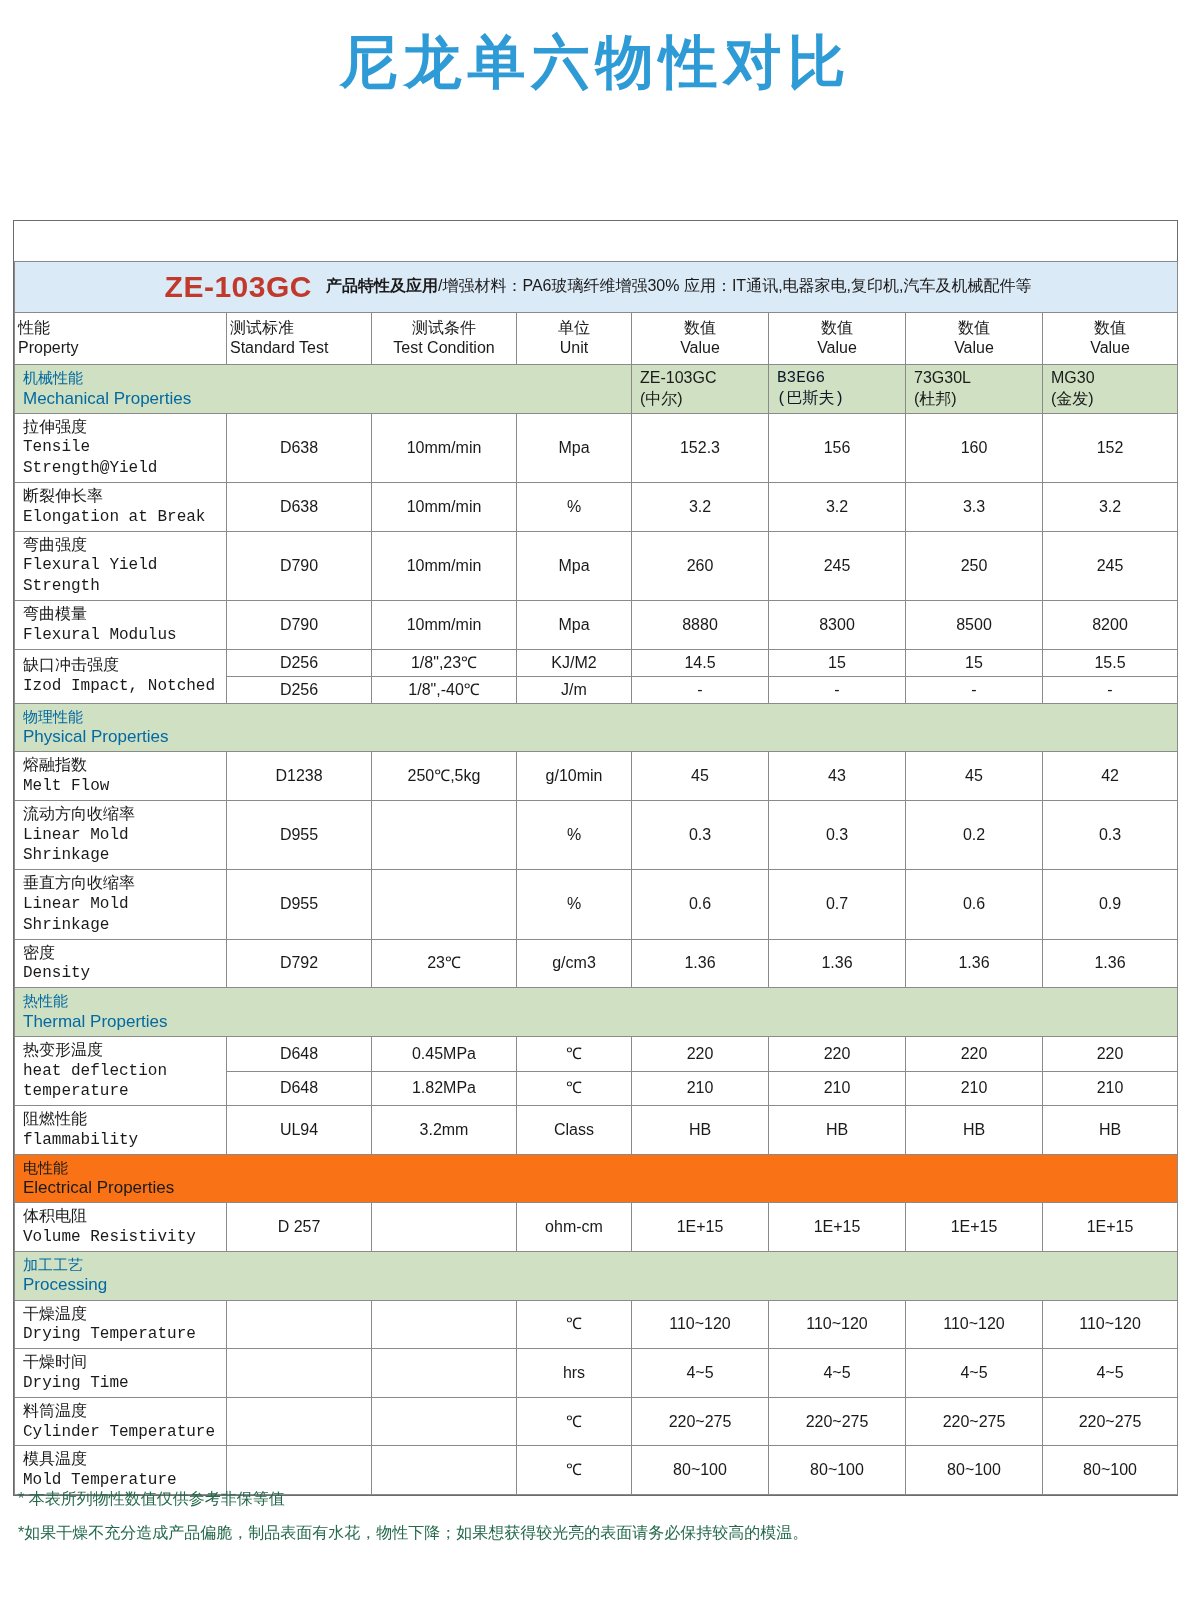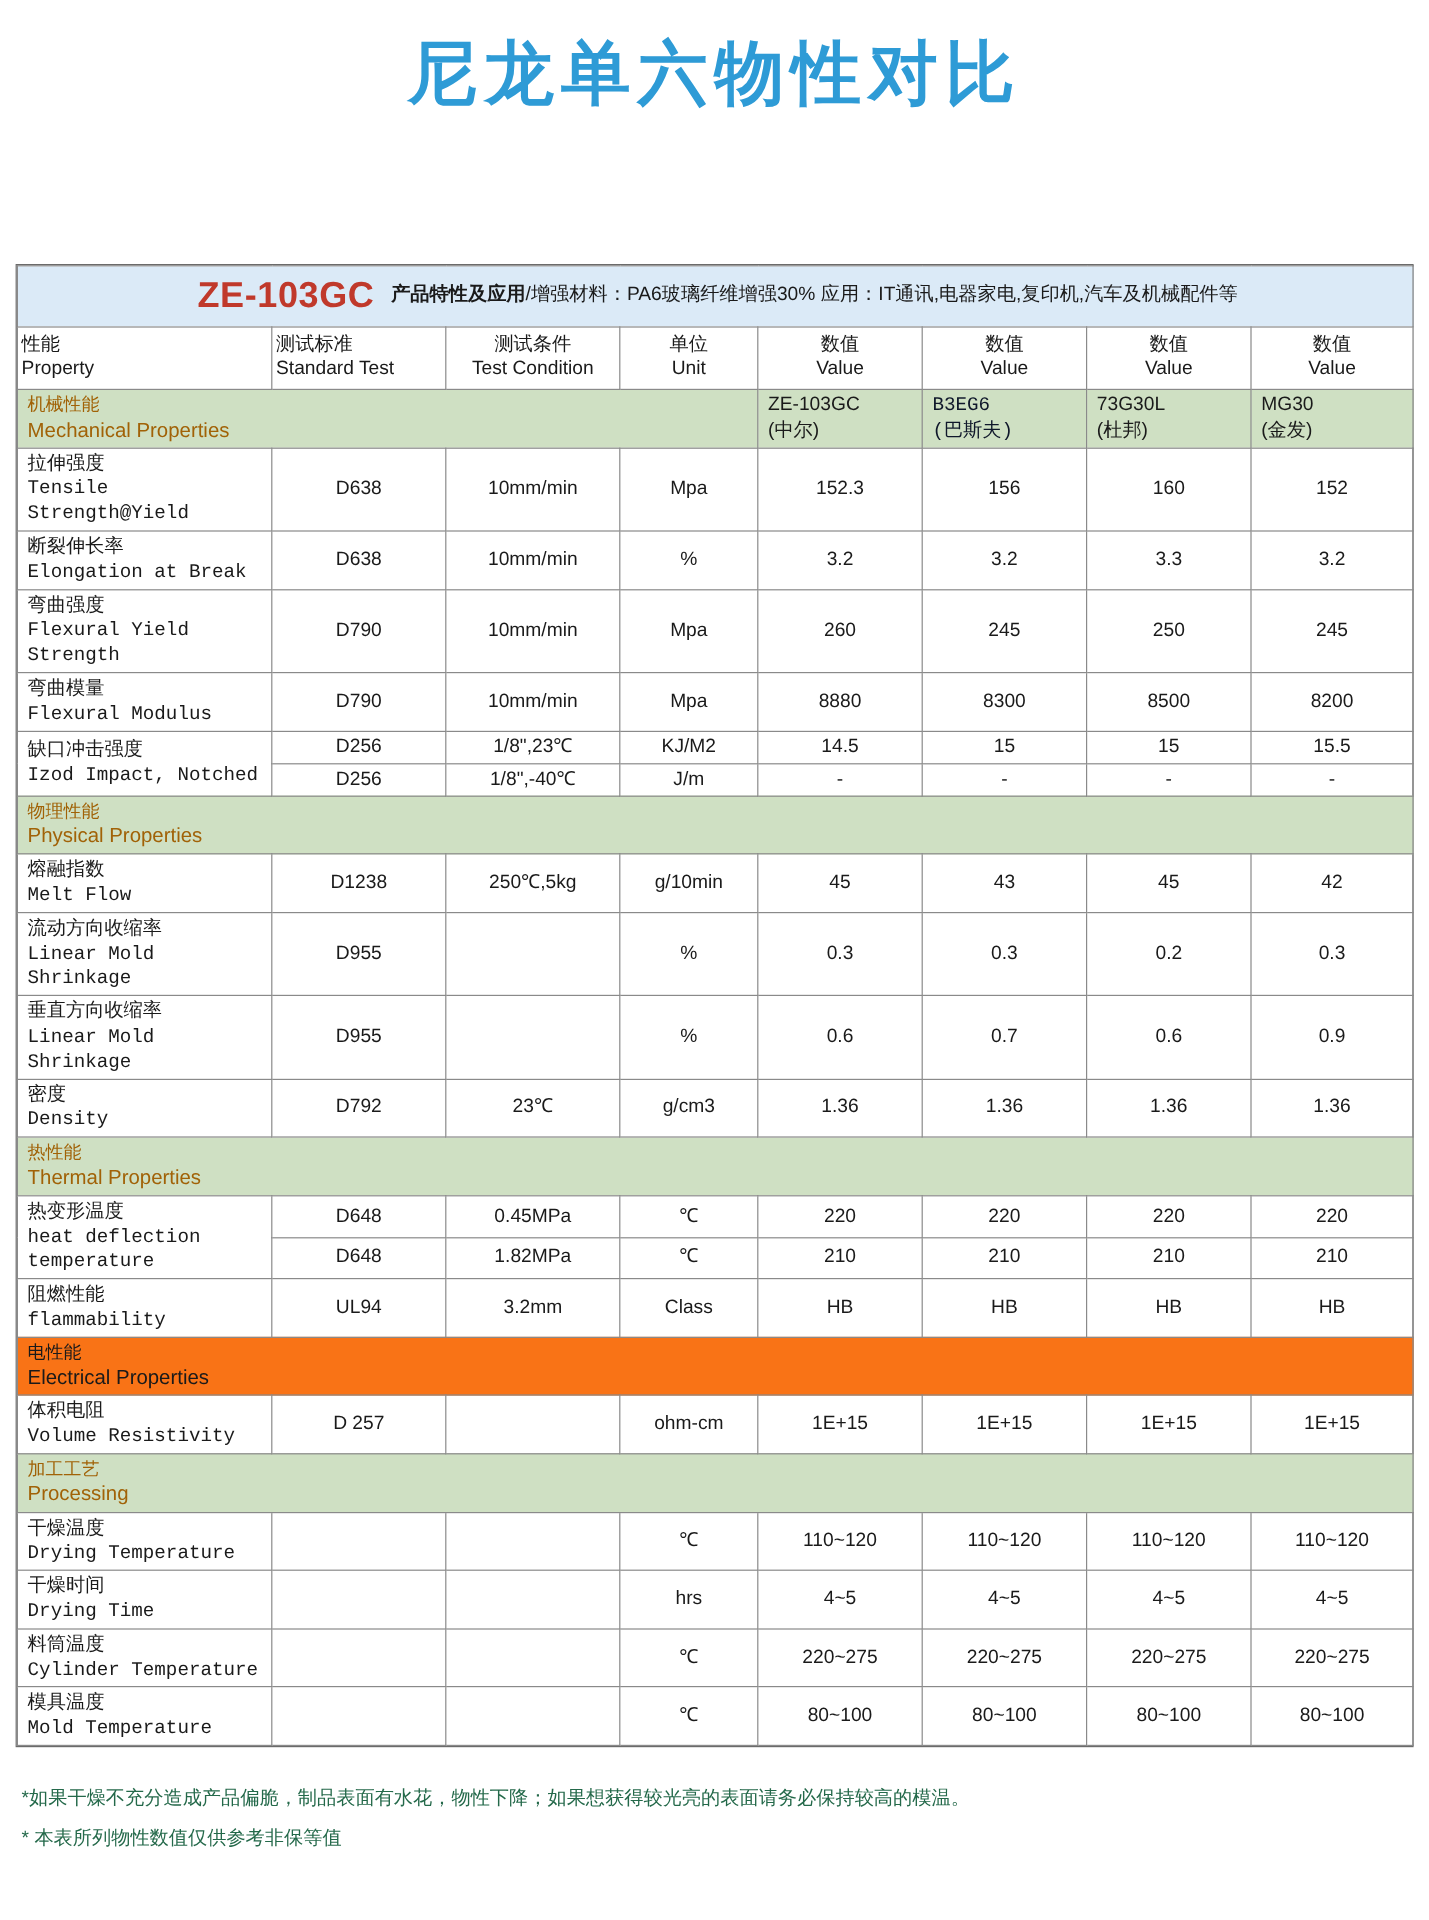--- a/index.html
+++ b/index.html
@@ -34,20 +34,21 @@
     left: 13px;
     top: 220px;
     width: 1165px;
     border: 1px solid #6b6b6b;
     box-sizing: border-box;
   }
   table.spec {
     border-collapse: collapse;
     width: 100%;
     table-layout: fixed;
+    margin-top: 40px;
   }
   table.spec td {
     border: 1px solid #8a8a8a;
     font-size: 16px;
     padding: 3px 4px;
     vertical-align: middle;
     text-align: center;
     line-height: 1.25;
   }
   .banner-cell {
@@ -85,21 +86,21 @@
     line-height: 1.3;
   }
   .rowlabel {
     text-align: left !important;
     padding-left: 8px !important;
   }
   .section {
     background: #cfe0c3;
     text-align: left !important;
     padding-left: 8px !important;
-    color: #a16207;
+    color: #0369a1;
   }
   .section.plain {
     background: #f97316;
     color: #1a1a1a;
   }
   .section-zh {
     display: block;
     font-size: 15px;
     line-height: 1.3;
   }
@@ -409,17 +410,17 @@
             <td class="val-col">80~100</td>
             <td class="val-col">80~100</td>
             <td class="val-col">80~100</td>
             <td class="val-col">80~100</td>
           </tr>
         </tbody>
     </table>
   </div>
 
   <div class="notes">
+    <div>* 本表所列物性数值仅供参考非保等值</div>
     <div>*如果干燥不充分造成产品偏脆，制品表面有水花，物性下降；如果想获得较光亮的表面请务必保持较高的模温。</div>
-    <div>* 本表所列物性数值仅供参考非保等值</div>
   </div>
 
 </div>
 
 </body></html>

